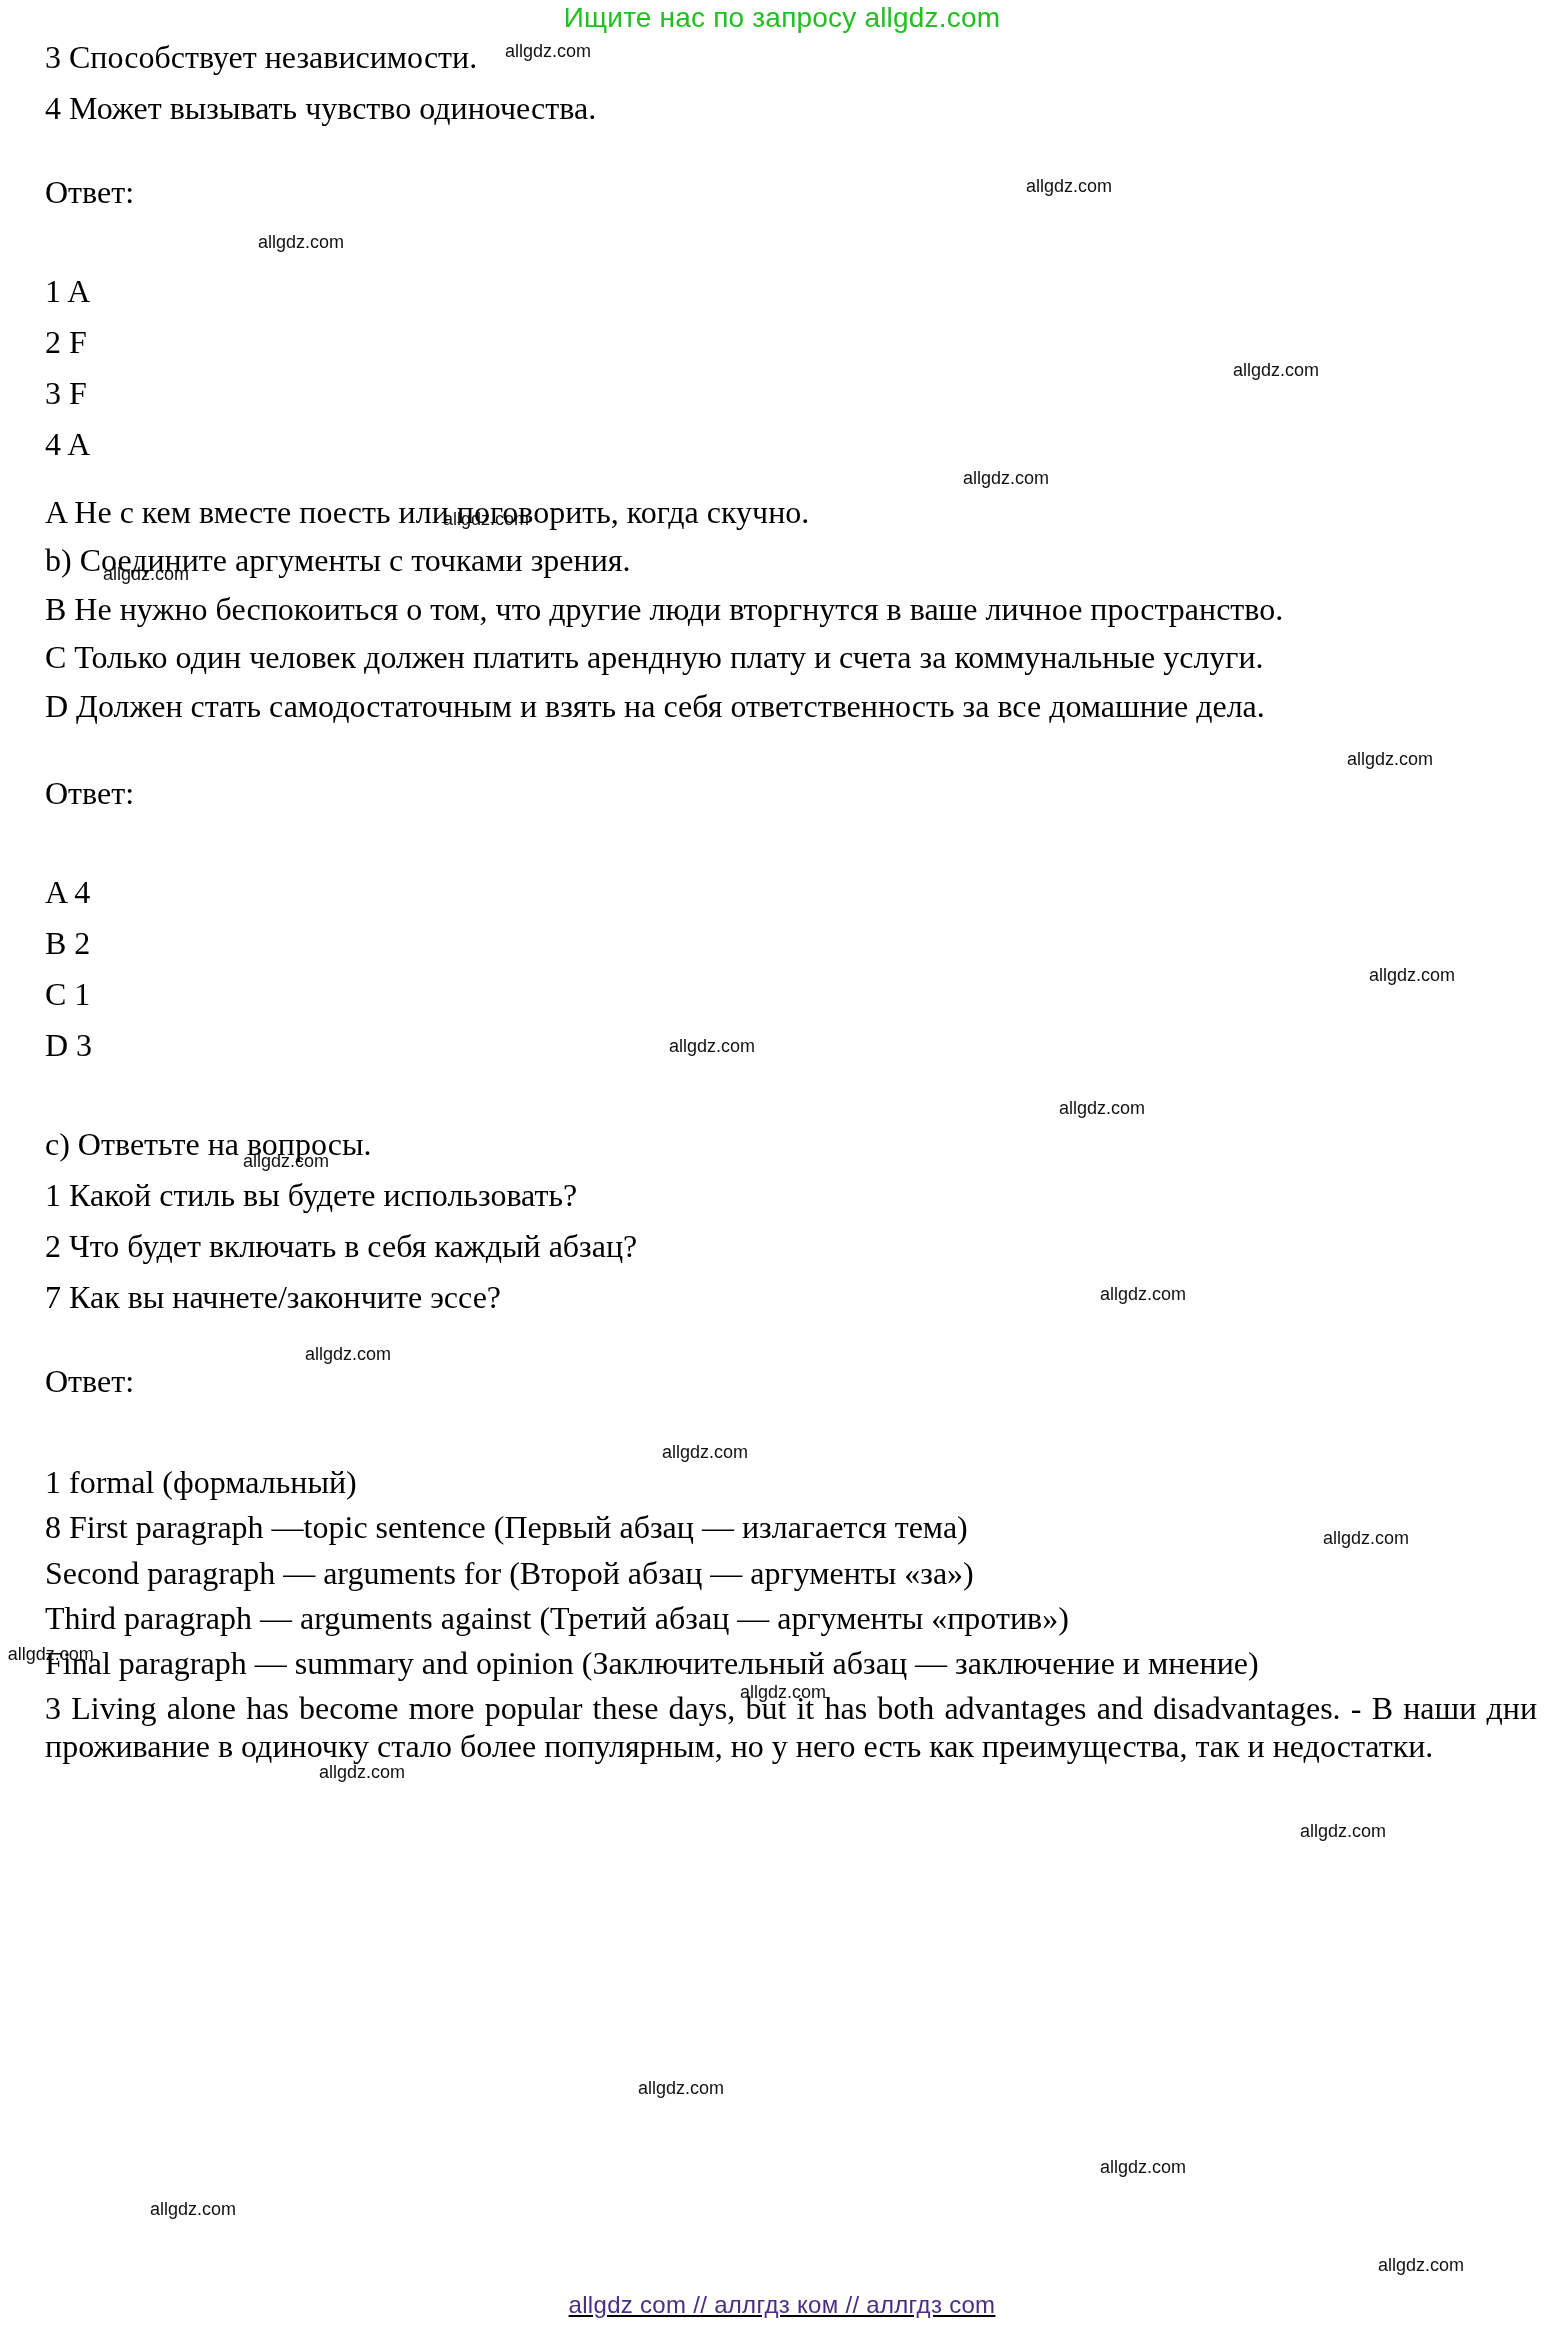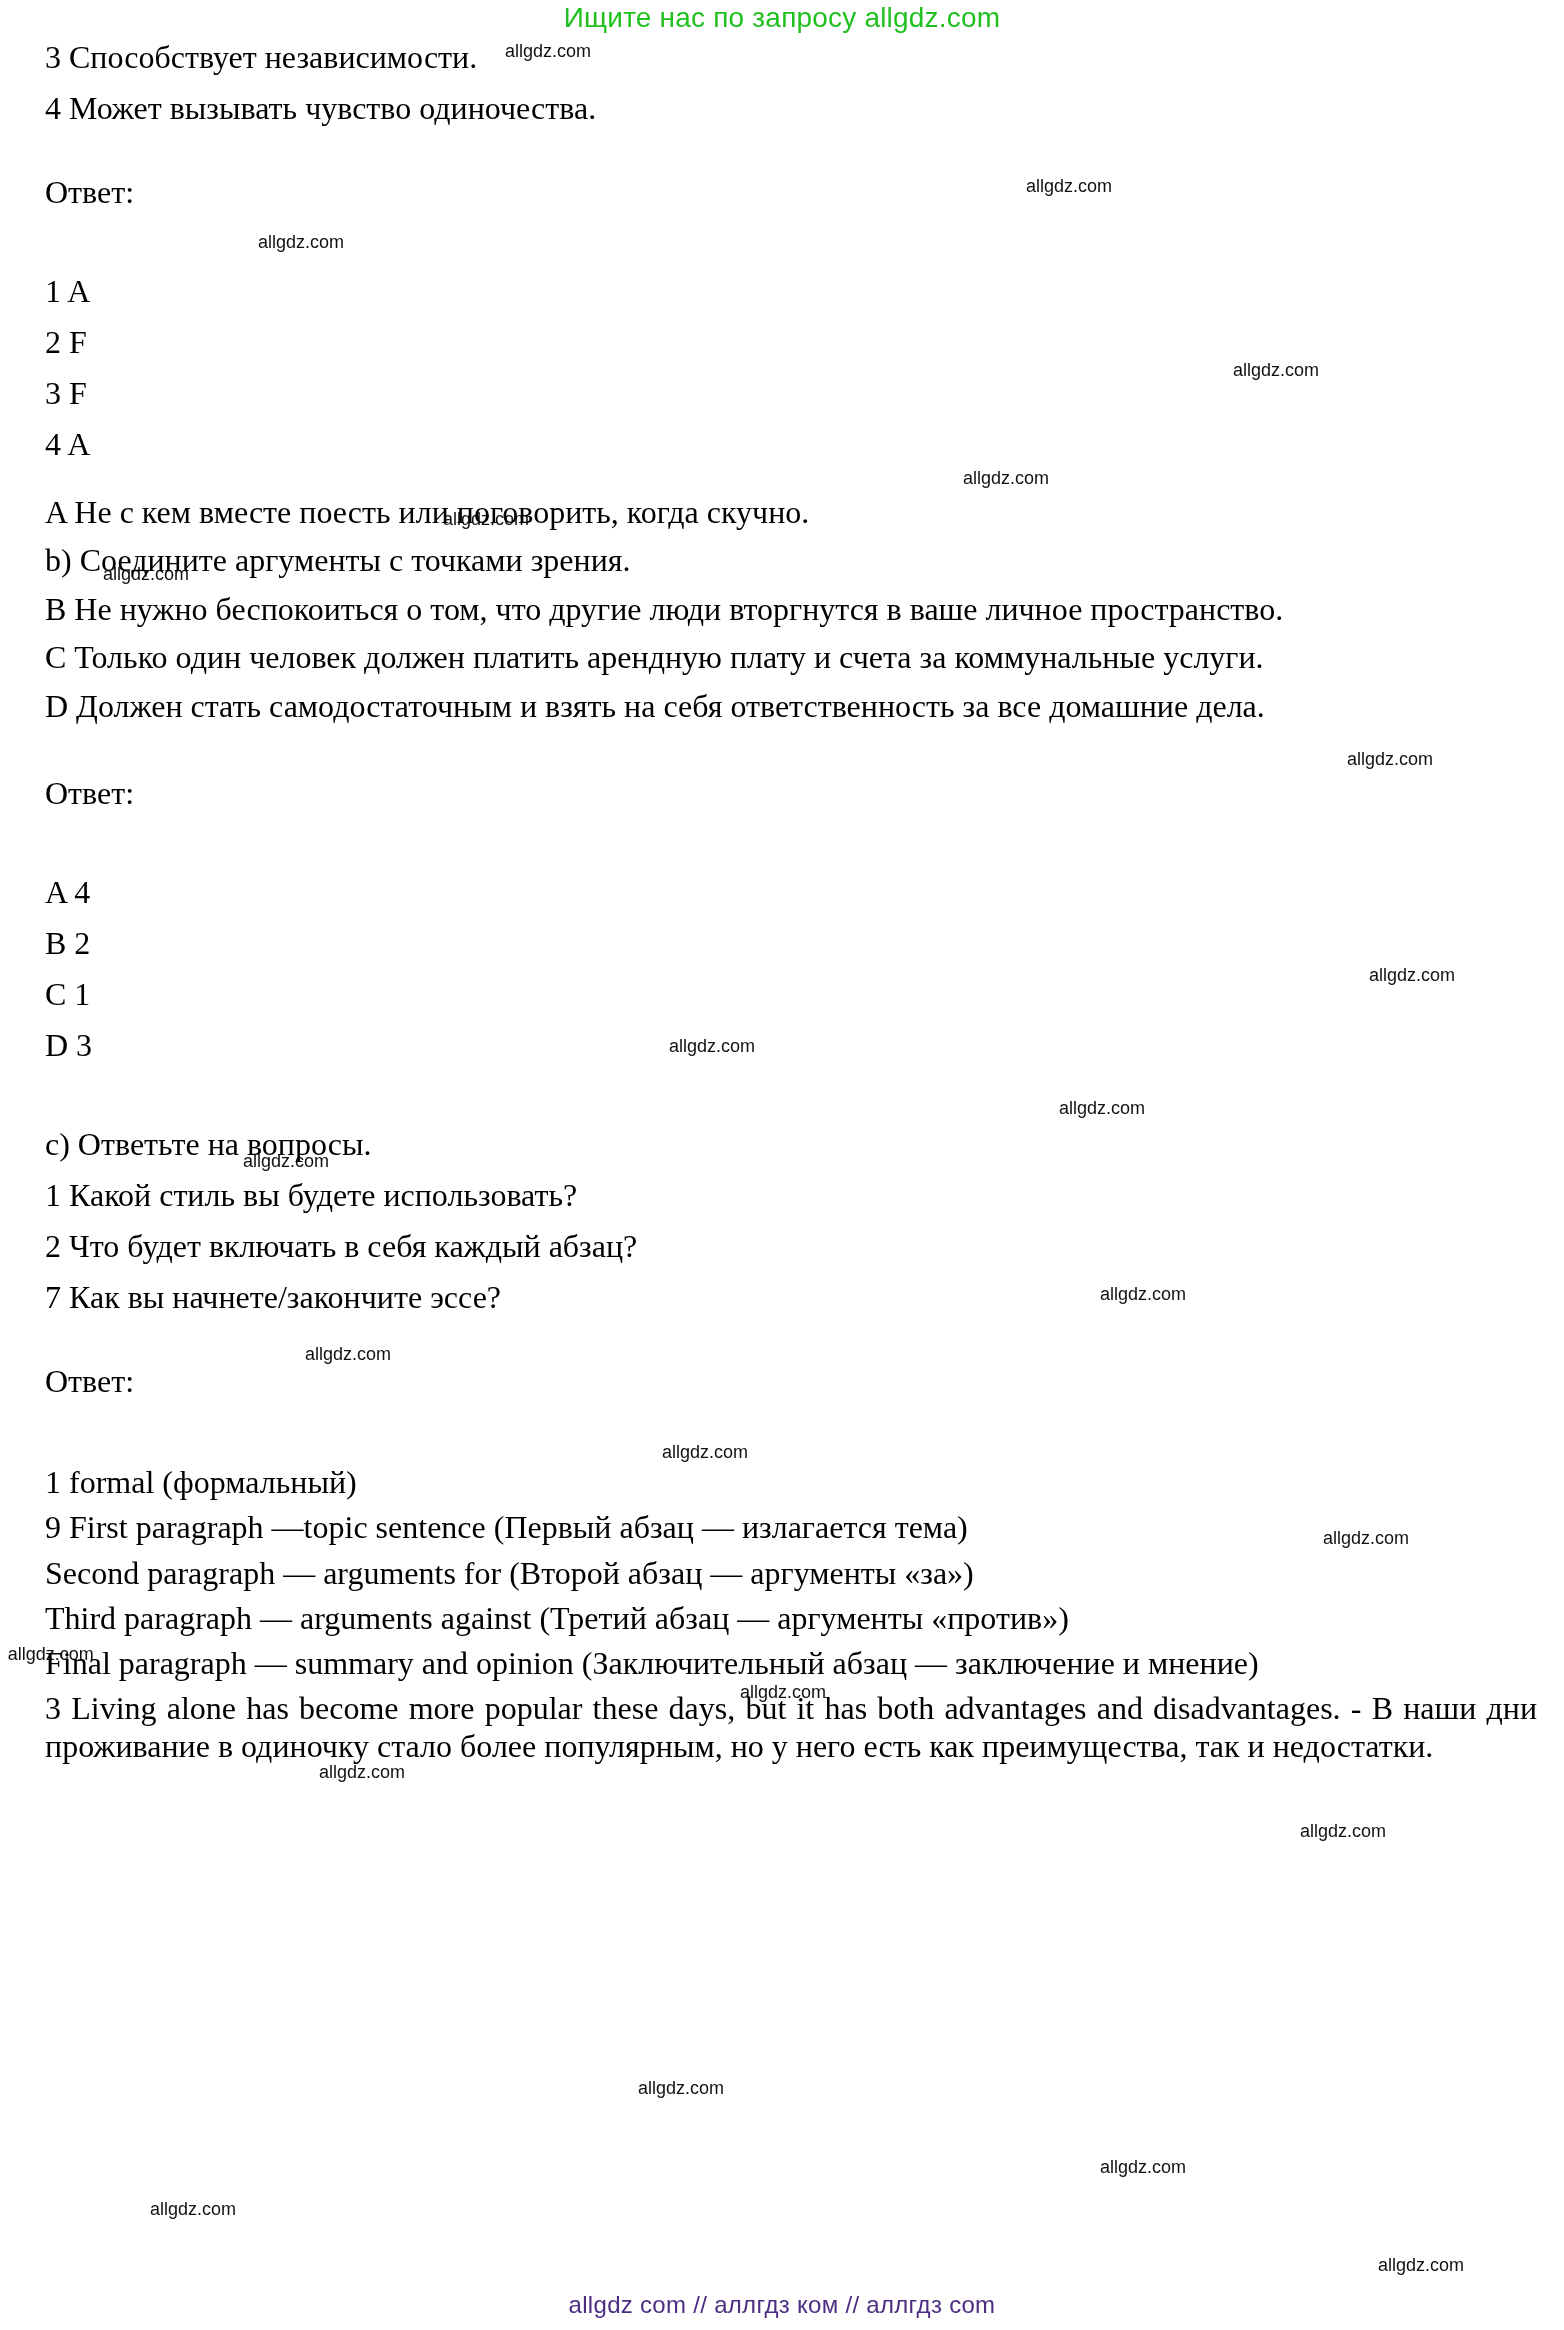--- a/index.html
+++ b/index.html
@@ -47,20 +47,21 @@
   
   .footer-bar {
     position: absolute;
     left: 0;
     bottom: 11px;
     width: 1564px;
     display: flex;
     align-items: center;
     justify-content: center;
     z-index: 6;
+    text-decoration: underline;
   }
   .footer-text {
     font-family: "Liberation Sans", "DejaVu Sans", sans-serif;
     font-size: 24px;
     color: #4b2e83;
     white-space: nowrap;
     letter-spacing: 0.3px;
   }
 
   
@@ -213,21 +214,21 @@
     </div>
 
     <div class="gap-lg"></div>
 
     <div class="answer-label">Ответ:</div>
 
     <div class="gap-xl"></div>
 
     <div class="final">
       <div class="para">1 formal (формальный)</div>
-      <div class="para">9 First paragraph —topic sentence (Первый абзац — излагается тема)</div>
+      <div class="para">8 First paragraph —topic sentence (Первый абзац — излагается тема)</div>
       <div class="para">Second paragraph — arguments for (Второй абзац — аргументы «за»)</div>
       <div class="para">Third paragraph — arguments against (Третий абзац — аргументы «против»)</div>
       <div class="para justify-all">Final paragraph — summary and opinion (Заключительный абзац — заключение и мнение)</div>
       <div class="para justify-all">3 Living alone has become more popular these days, but it has both advantages and disadvantages. - В наши дни проживание в одиночку стало более популярным, но у него есть как преимущества, так и недостатки.</div>
     </div>
 
   </div>
 
   <div class="footer-bar">
     <span class="footer-text" style="color: rgb(75, 46, 131);">allgdz com  //  аллгдз ком  //  аллгдз com</span>

